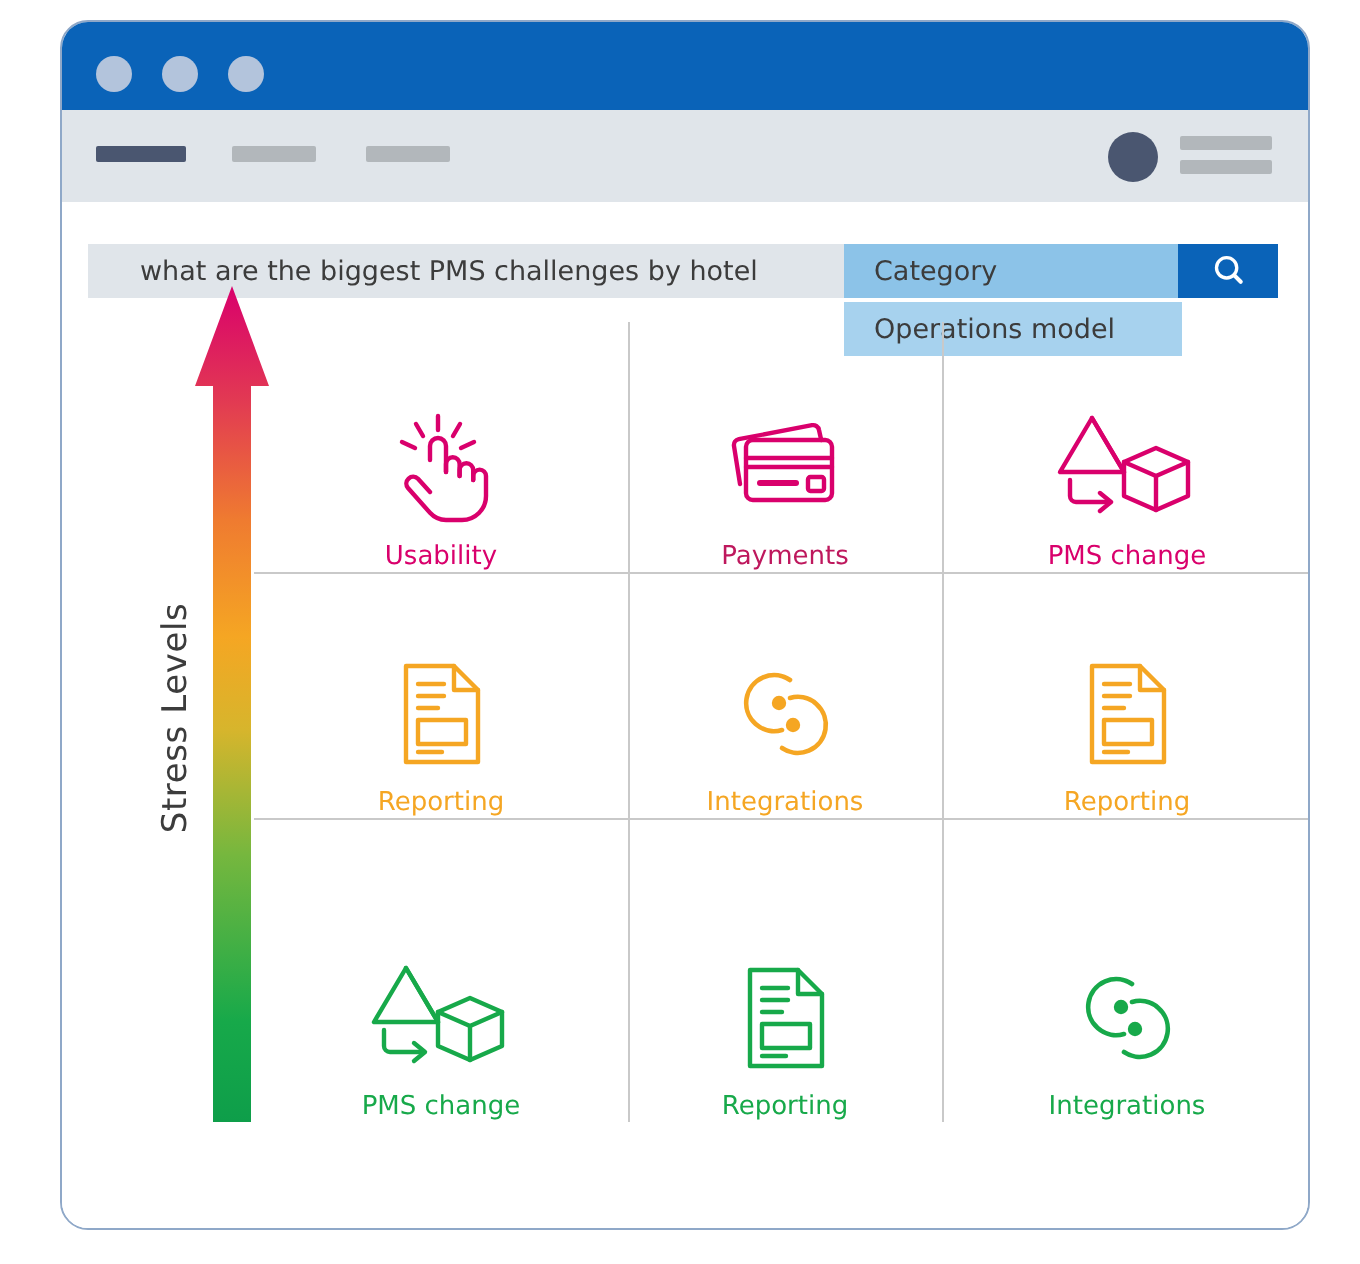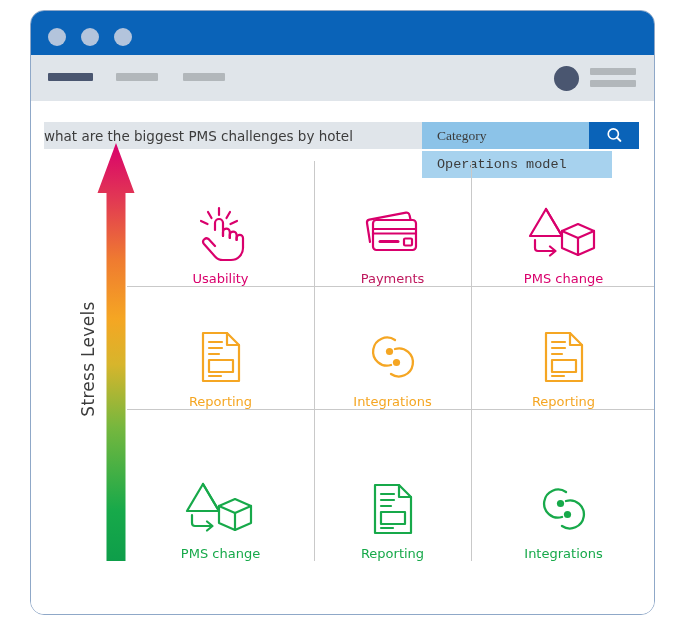--- a/index.html
+++ b/index.html
@@ -70,40 +70,41 @@
   .searchrow {
     position: absolute; left: 13px; top: 21px;
     width: 595px; height: 27px;
   }
   .search-input {
     position: absolute; left: 0; top: 0;
     width: 378px; height: 27px;
     background: #e0e5ea;
     box-sizing: border-box;
     display: flex; align-items: center;
+    padding-left: 26px;
     font-size: 13.5px; color: #3c3c3c;
     white-space: nowrap;
   }
   .dd-cat {
     position: absolute; left: 378px; top: 0;
     width: 167px; height: 27px;
     background: #8cc3e8;
     box-sizing: border-box;
     display: flex; align-items: center;
     padding-left: 15px;
-    font-size: 13.5px; color: #3c3c3c; font-family: Liberation Serif, serif;
+    font-size: 13.5px; color: #3c3c3c;
   }
   .dd-opt {
     position: absolute; left: 378px; top: 29px;
-    width: 190px; height: 27px;
+    width: 169px; height: 27px;
     background: #a7d2ee;
     box-sizing: border-box;
     display: flex; align-items: center;
     padding-left: 15px;
-    font-size: 13.5px; color: #3c3c3c; font-family: Liberation Mono, monospace;
+    font-size: 13.5px; color: #3c3c3c;
   }
   .search-btn {
     position: absolute; left: 545px; top: 0;
     width: 50px; height: 27px;
     background: #0a63b8;
     display: flex; align-items: center; justify-content: center;
     cursor: pointer;
   }
 
   

